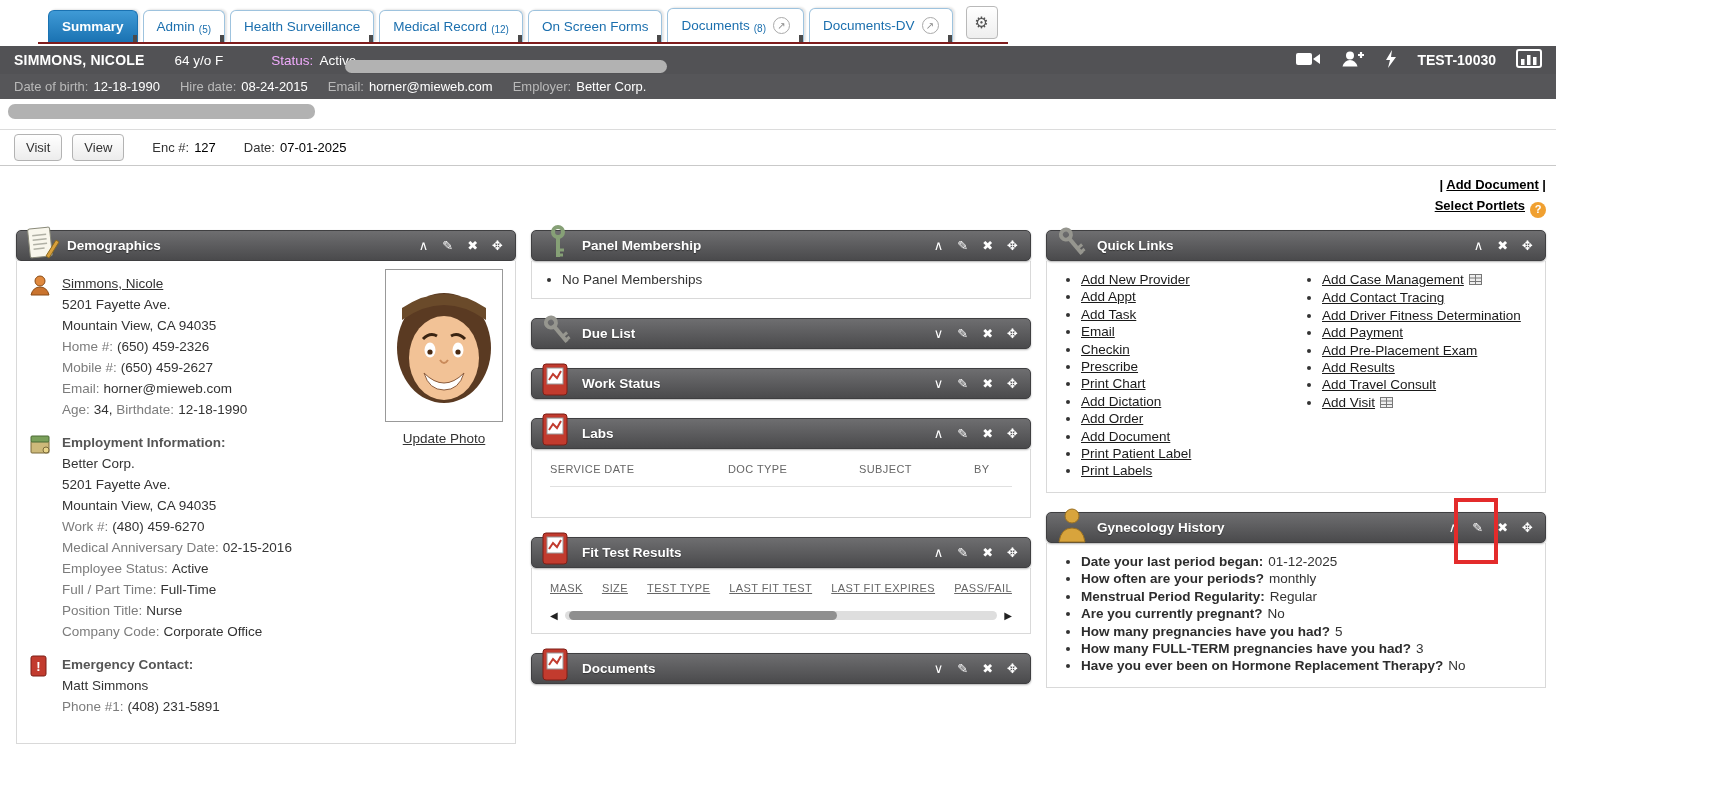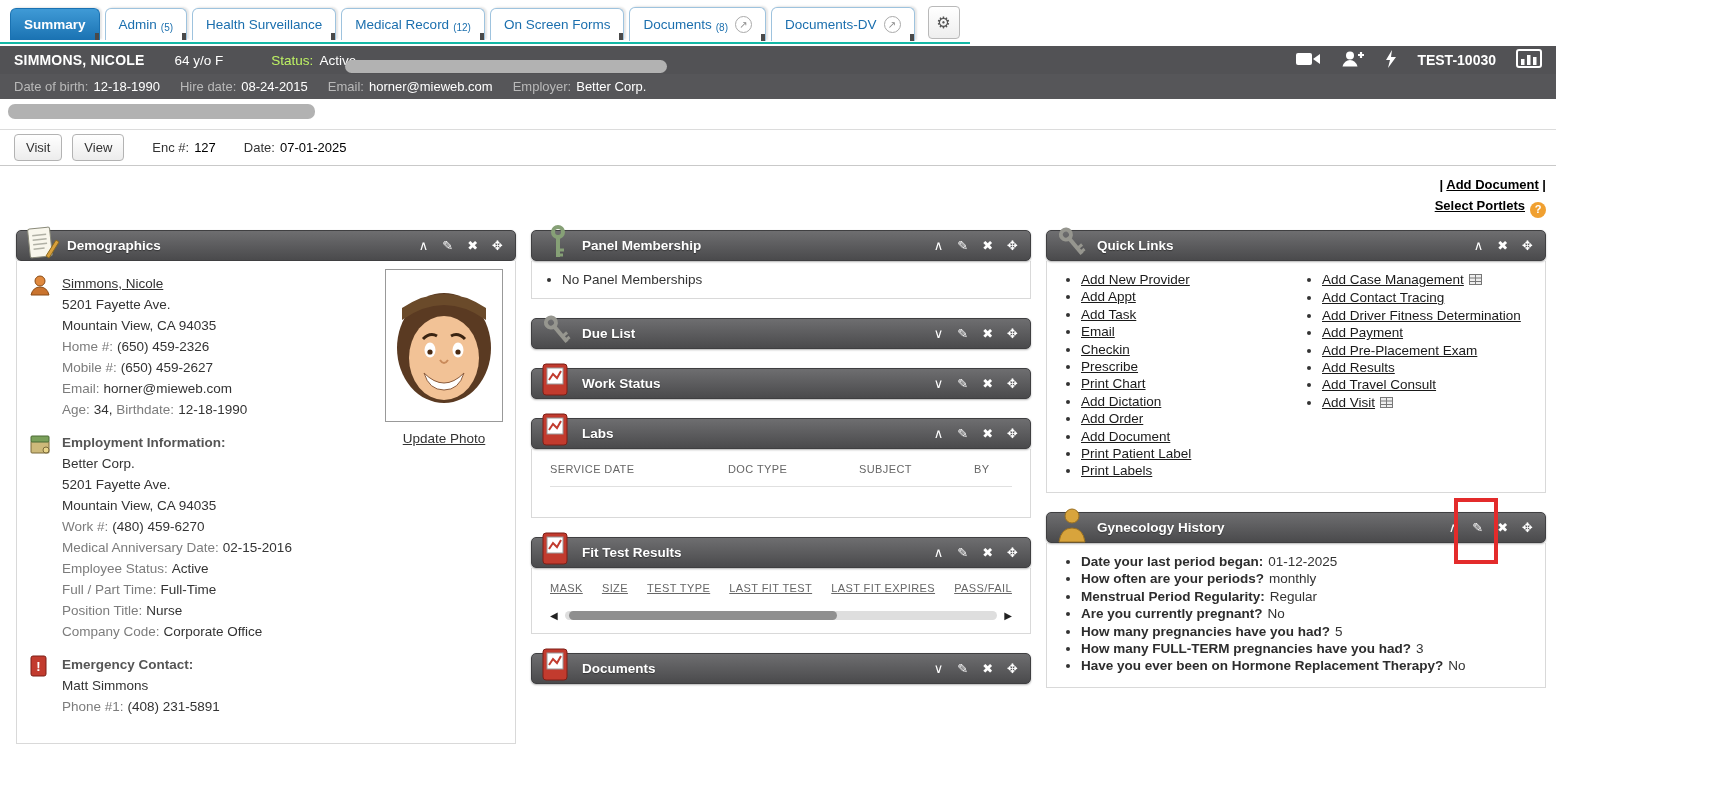--- a/index.html
+++ b/index.html
@@ -2,37 +2,37 @@
 <html><head>
 <meta charset="utf-8">
 <style>
   * { box-sizing: border-box; }
   html,body { margin:0; padding:0; background:#fff; }
   body { font-family:"Liberation Sans","DejaVu Sans",sans-serif; color:#333; font-size:13.5px; }
   .page { width:1721px; height:796px; position:relative; overflow:hidden; background:#fff; }
   .app { width:1556px; position:relative; }
 
   
-  .tabwrap { display:flex; align-items:center; gap:5px; padding:6px 10px 0 10px; border-bottom:2px solid #14b8a6; width:max-content; }
+  .tabwrap { display:flex; align-items:flex-end; gap:5px; padding:6px 10px 0 10px; border-bottom:2px solid #7f1d1d; width:max-content;margin-left:38px; }
   .tab { position:relative; display:flex; align-items:center; background:#fff; border:1px solid #9ec3de; border-bottom:none;
          border-radius:6px 6px 0 0; padding:8px 13px; font-size:13.5px; color:#1b6fae; cursor:pointer;
          box-shadow:2px -1px 2px rgba(0,0,0,0.10); white-space:nowrap; }
   .tab::after { content:""; position:absolute; right:0; bottom:0; width:4px; height:7px; background:#4a4a4a; }
   .tab.active { background:linear-gradient(#3f9ad6,#1a72b2); color:#fff; font-weight:bold; border-color:#1a72b2; }
   .tab .count { font-size:10px; margin-left:4px; position:relative; top:3px; }
   .ext-badge { width:17px; height:17px; border:1px solid #aaa; border-radius:50%; display:inline-flex; align-items:center;
                justify-content:center; font-size:10px; color:#888; background:#fff; margin-left:7px; }
   .gearbtn { width:32px; height:33px; border:1px solid #b9b9b9; border-radius:4px; background:linear-gradient(#fff,#eee);
              display:flex; align-items:center; justify-content:center; font-size:16px; color:#555; margin-left:8px; margin-bottom:3px; cursor:pointer; }
 
   
   .pbar1 { margin-top:2px; height:28px; background:#525255; display:flex; align-items:center; padding:0 14px; color:#fff; }
   .pname { font-weight:bold; font-size:14px; letter-spacing:0.2px; }
   .agesex { margin-left:30px; font-size:13.5px; }
-  .stat-label { margin-left:48px; color:#bef264; font-size:13.5px; }
+  .stat-label { margin-left:48px; color:#f0abfc; font-size:13.5px; }
   .stat-value { margin-left:6px; font-size:13.5px; }
   .pbar-icons { margin-left:auto; display:flex; align-items:center; gap:20px; }
   .chart-id { font-weight:bold; font-size:14px; }
   .pbar2 { height:25px; background:#565659; display:flex; align-items:center; gap:20px; padding:0 14px; font-size:13px; }
   .pbar2 .item { display:flex; white-space:nowrap; }
   .pbar2 .lbl { color:#b9b9b9; }
   .pbar2 .val { color:#fff; margin-left:5px; }
   .scroll-strip { position:absolute; background:#b2b2b2; border-radius:7px; z-index:3; }
   .strip1 { left:345px; top:60px; width:322px; height:13px; }
   .strip2 { left:8px; top:104px; width:307px; height:15px; }

